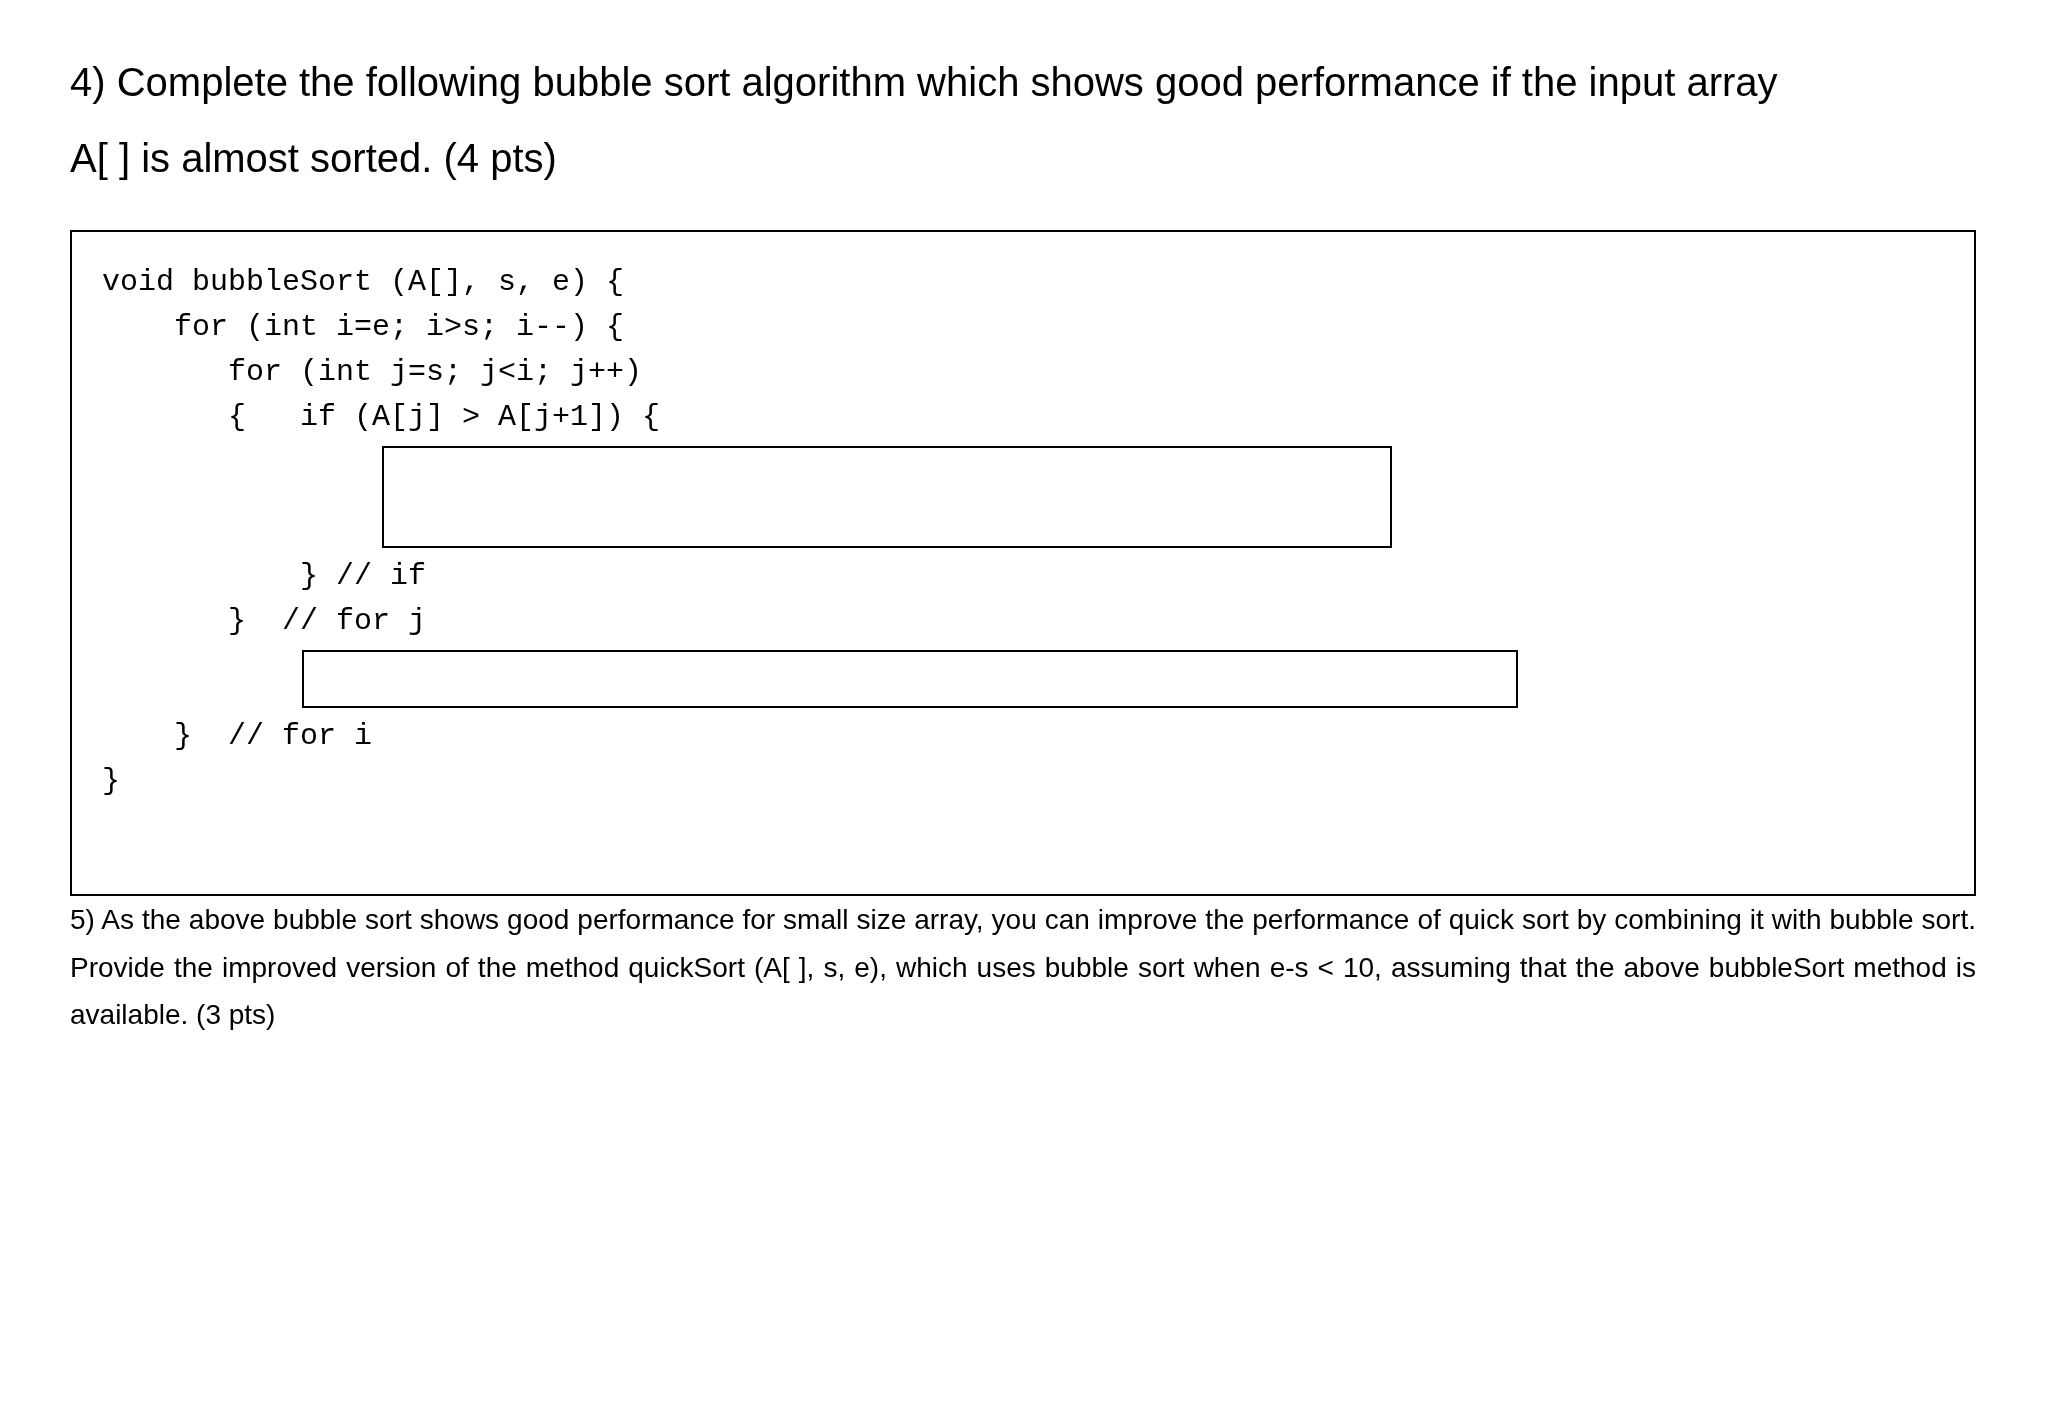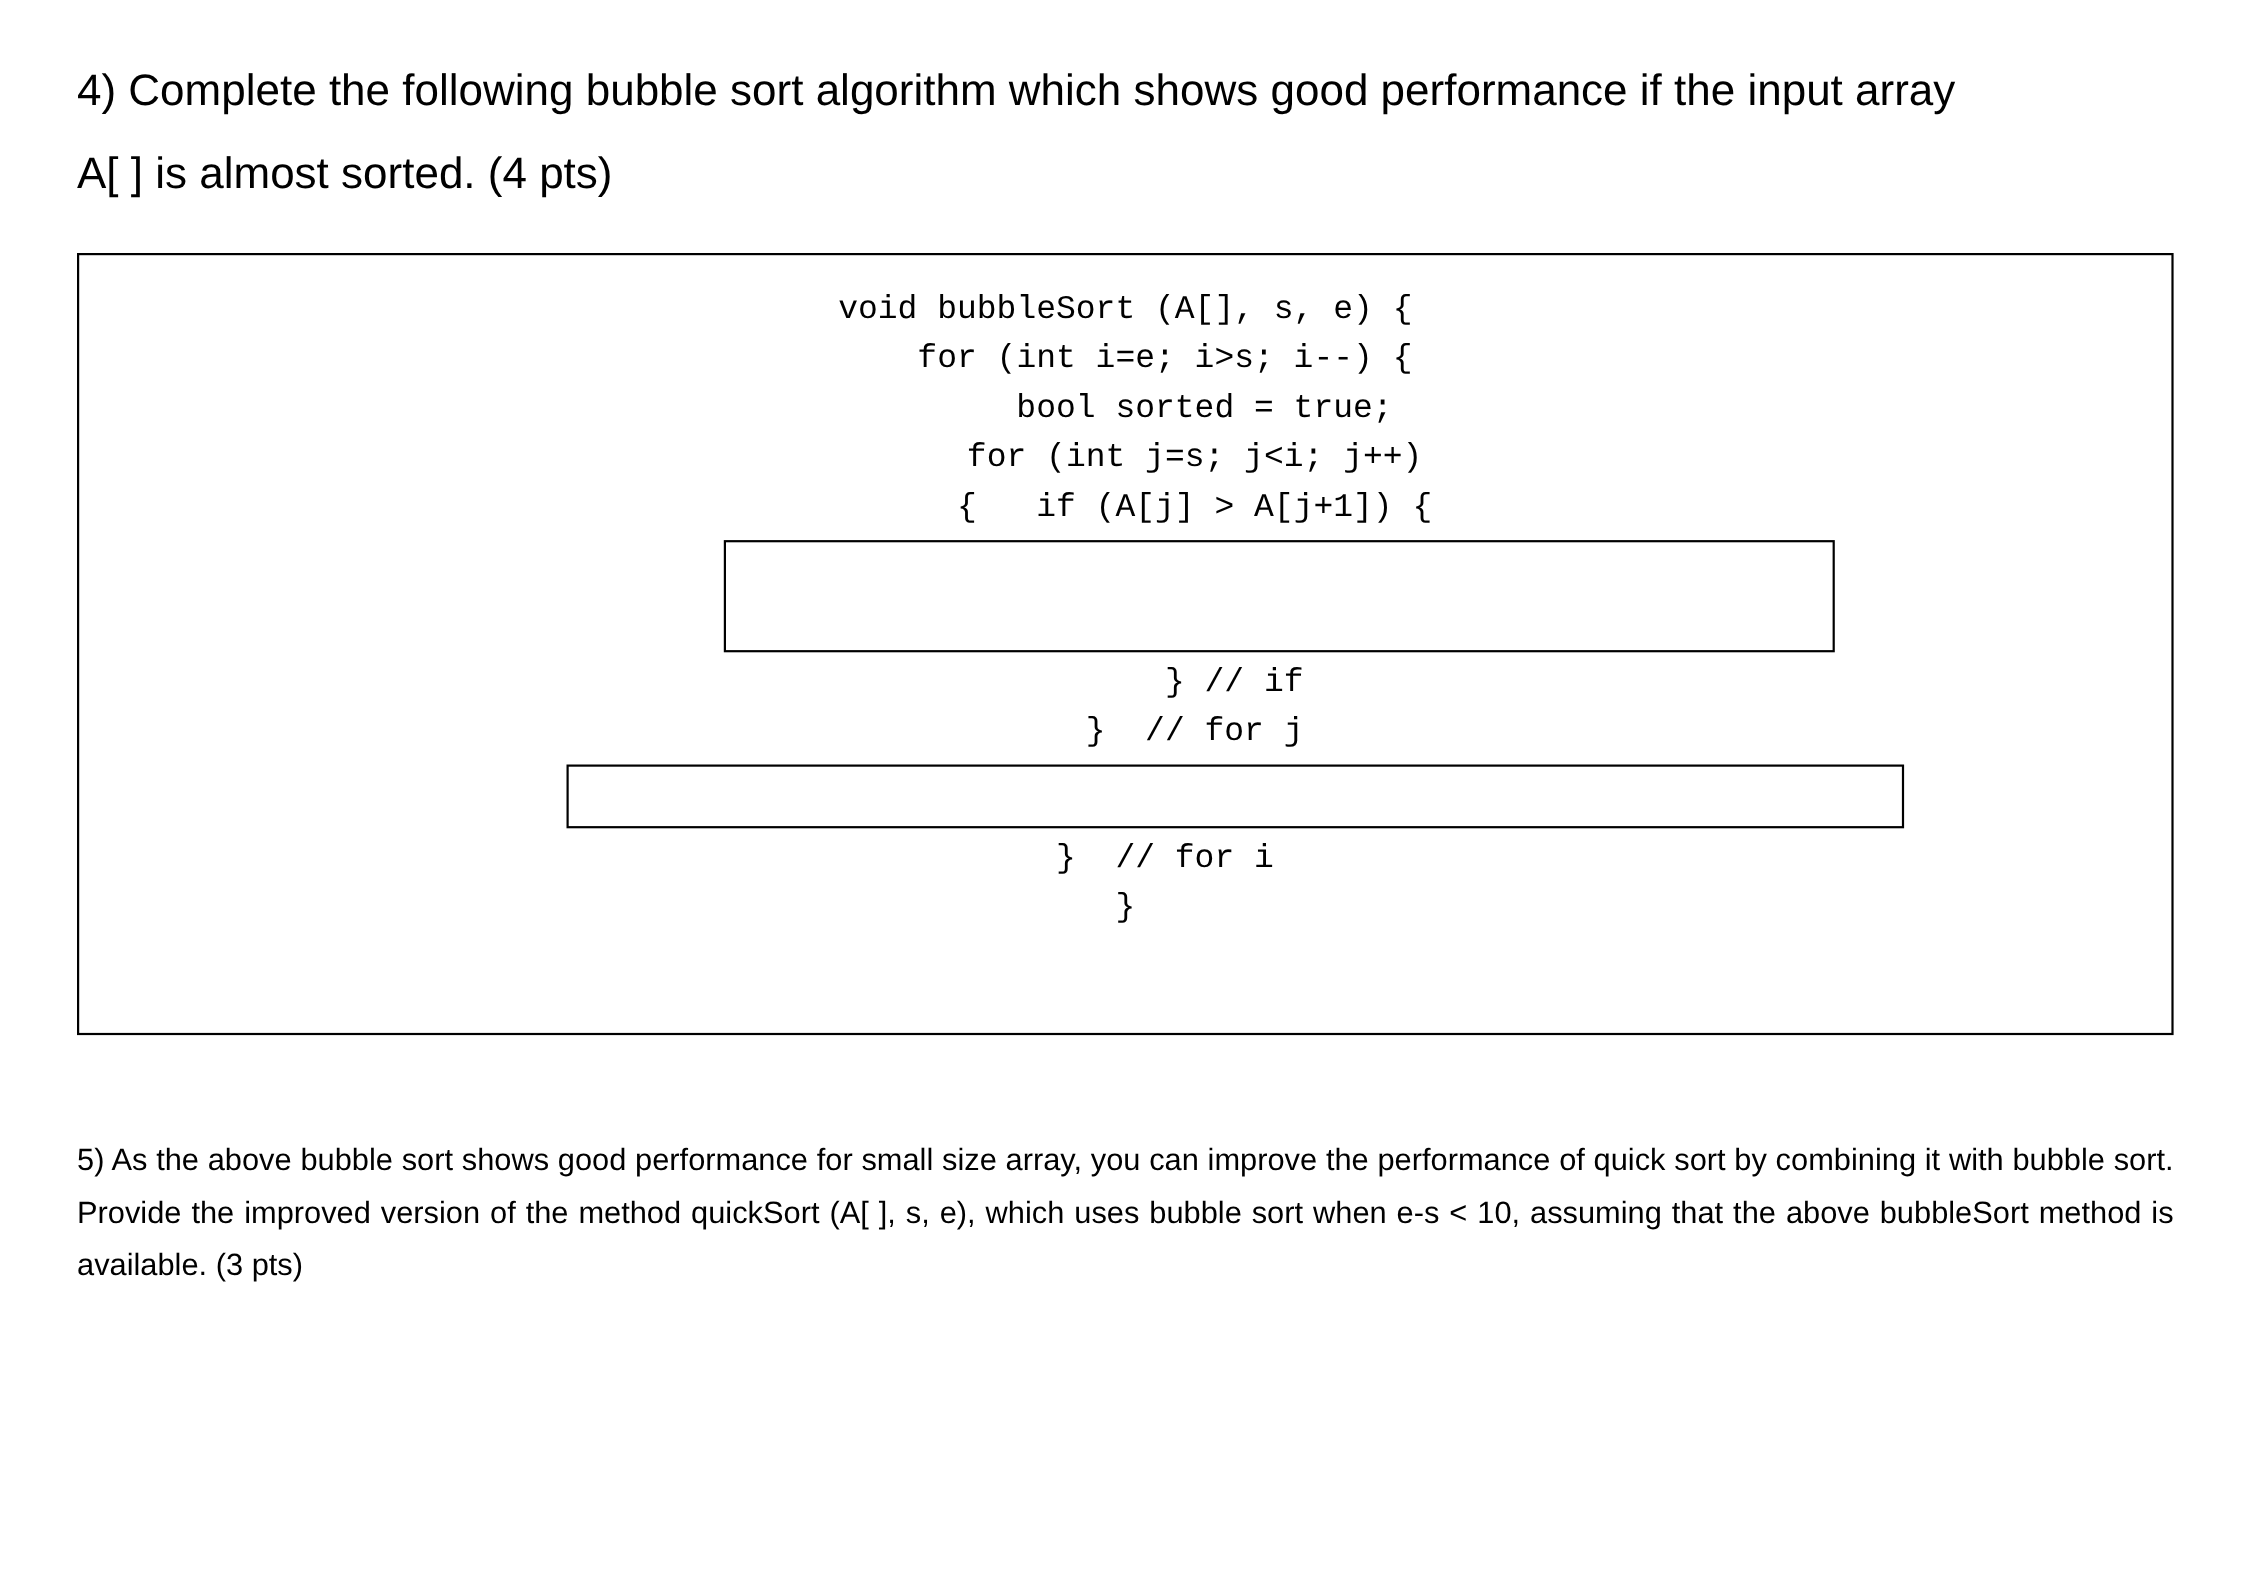--- a/index.html
+++ b/index.html
@@ -23,23 +23,21 @@
     }
     .question-text-2 {
       font-size: 40px;
       line-height: 1.6;
       color: #000000;
       margin-bottom: 40px;
     }
     .code-box {
       border: 2px solid #000000;
       padding: 28px 30px 90px 30px;
-      margin-bottom: 90px;
       position: relative;
-      text-align: center;
     }
     .code-line {
       font-family: "Courier New", Courier, monospace;
       font-size: 30px;
       line-height: 1.5;
       white-space: pre;
       color: #000000;
     }
     .blank-box-1 {
       display: inline-block;
@@ -71,21 +69,20 @@
 </head>
 <body>
 
 <div class="question-text">4) Complete the following bubble sort algorithm which shows good performance if the input array</div>
 <div class="question-text-2">A[ ] is almost sorted. (4 pts)</div>
 
 <div class="code-box">
   <div class="code-line">void bubbleSort (A[], s, e) {</div>
   <div class="code-line"></div>
   <div class="code-line">    for (int i=e; i&gt;s; i--) {</div>
-  <div class="code-line">        bool sorted = true;</div>
   <div class="code-line">       for (int j=s; j&lt;i; j++)</div>
   <div class="code-line">       {   if (A[j] &gt; A[j+1]) {</div>
   <div class="blank-box-1"></div>
   <div class="code-line">           } // if</div>
   <div class="code-line">       }  // for j</div>
   <div class="blank-box-2"></div>
   <div class="code-line">    }  // for i</div>
   <div class="code-line">}</div>
 </div>
 

